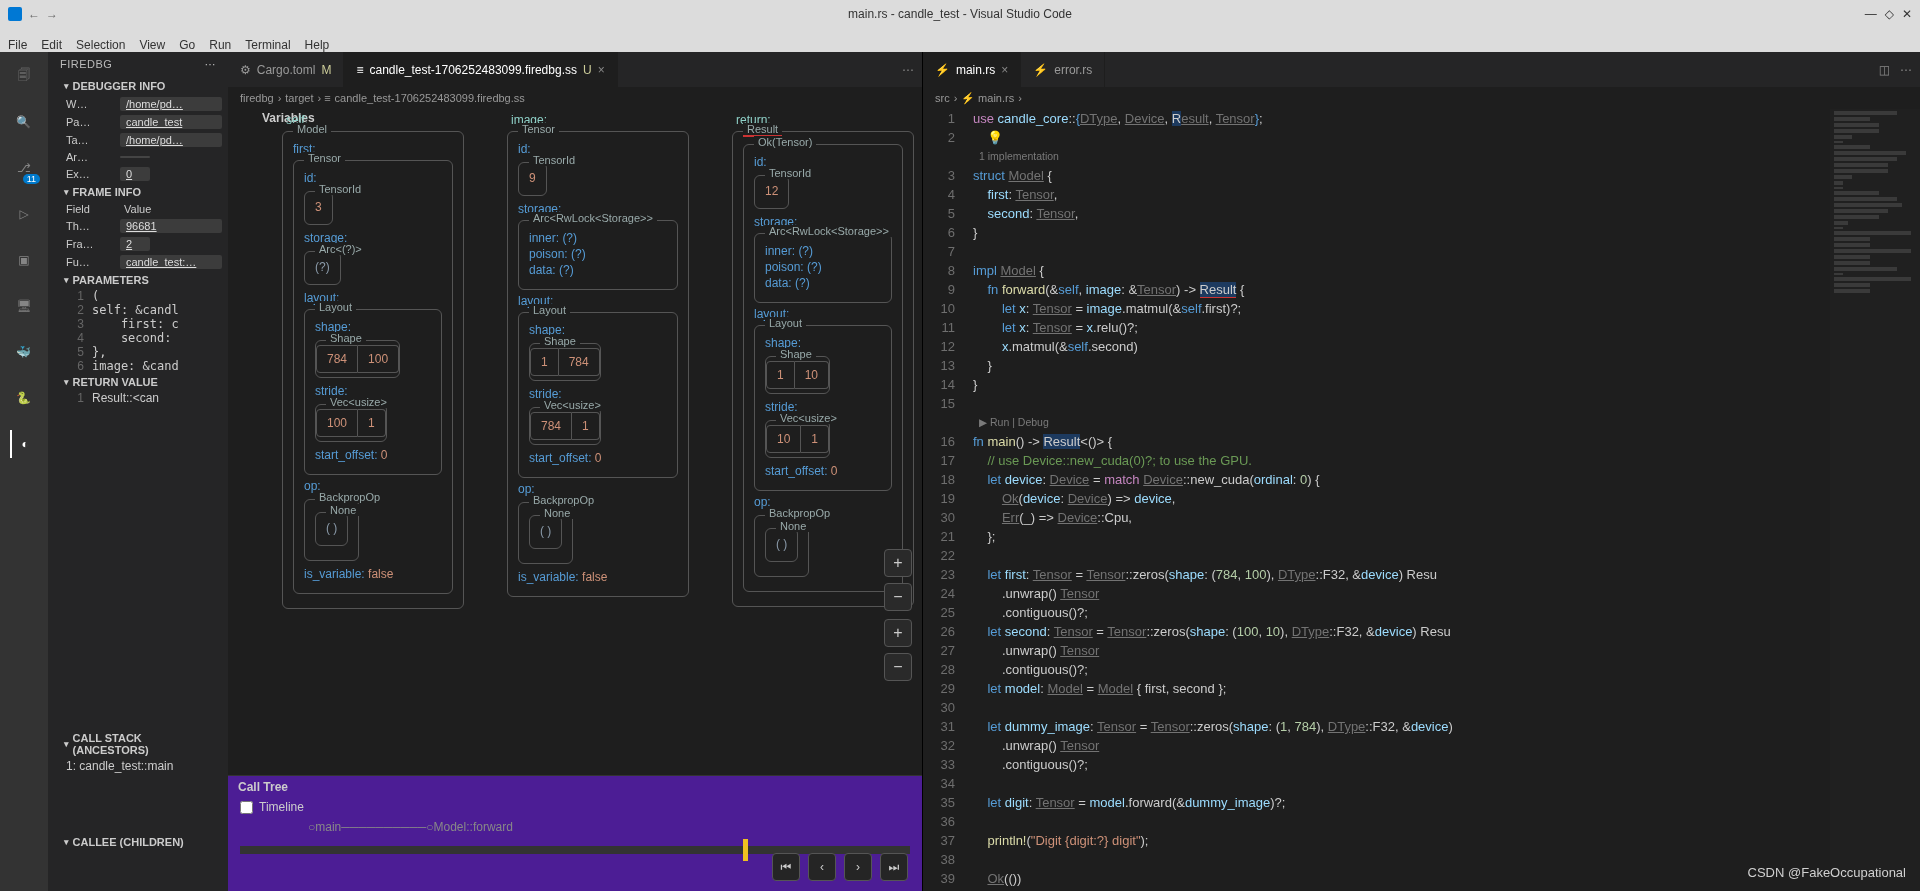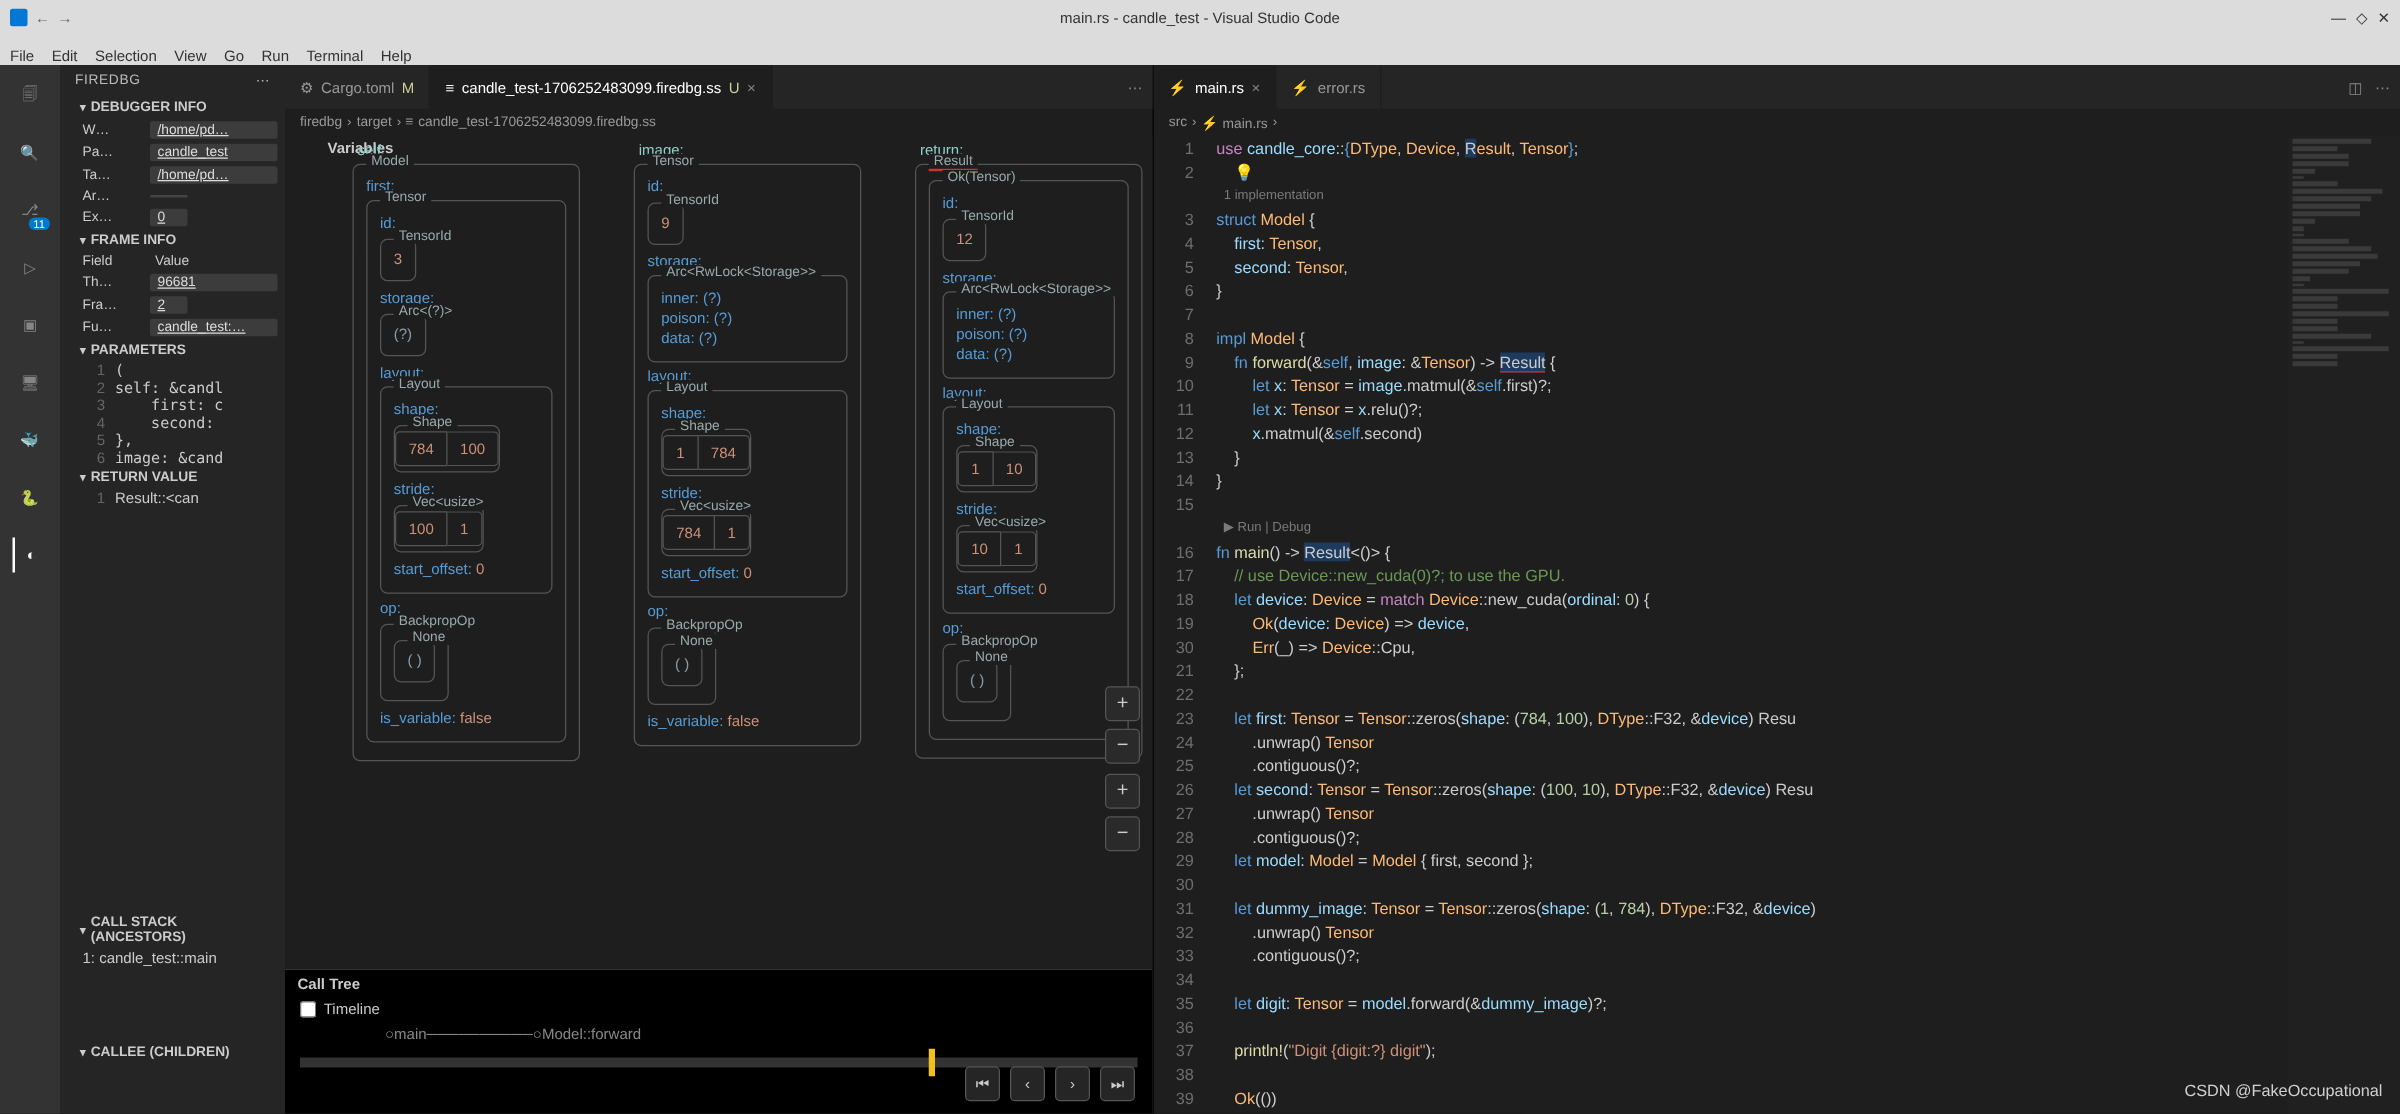--- a/index.html
+++ b/index.html
@@ -45,35 +45,35 @@
 .blabel{ position:absolute; top:-9px; left:10px; background:#1e1e1e; padding:0 4px; color:#9aa; font-size:11px;}
 .kv{ color:#569cd6; margin:2px 0;}
 .kv .v2{ color:#ce9178;}
 .subbox{ display:flex; gap:0; margin:4px 0;}
 .cell{ border:1px solid #555; padding:6px 10px; color:#ce9178;}
 .cell:first-child{border-radius:4px 0 0 4px;}
 .cell:last-child{border-radius:0 4px 4px 0; border-left:none;}
 .underline-red{ border-bottom:2px solid #c33;}
 .zoom{ position:absolute; right:10px; display:flex; flex-direction:column; gap:6px;}
 .zbtn{ width:28px; height:28px; border:1px solid #555; border-radius:4px; display:flex; align-items:center; justify-content:center; color:#ccc; background:#2a2a2a; font-size:16px;}
-.calltree{ position:absolute; left:0; right:0; bottom:0; height:116px; background:#000000; border-top:1px solid #333;}
+.calltree{ position:absolute; left:0; right:0; bottom:0; height:116px; background:#4c1d95; border-top:1px solid #333;}
 .ct-hd{ padding:4px 10px; color:#ccc; font-weight:600; font-size:12px;}
 .ct-check{ display:flex; align-items:center; gap:6px; padding:2px 12px; color:#ccc;}
 .ct-line{ padding:4px 80px; font-size:12px; color:#888; font-family:Liberation Sans, sans-serif;}
 .slider{ height:8px; margin:8px 12px 0 12px; background:#333; position:relative;}
 .slider .hndl{ position:absolute; width:5px; height:22px; background:#f0c020; top:-7px; left:75%;}
 .ctlbar{ position:absolute; right:14px; bottom:10px; display:flex; gap:8px;}
 .ctlbtn{ width:28px; height:28px; border:1px solid #555; border-radius:4px; display:flex; align-items:center; justify-content:center; color:#ccc; background:#252525;}
 .code{ flex:1; position:relative; font-family:Consolas,monospace; font-size:13px; line-height:19px; overflow:hidden;}
 .code .line{ display:flex;}
 .code .gut{ width:50px; text-align:right; color:#6e6e6e; padding-right:18px;}
 .code .txt{ white-space:pre;}
 .minimap{ position:absolute; top:0; right:0; width:90px; height:100%; background:#202020;}
 .mm-blk{background:#3a3a3a; margin:2px 4px; height:4px;}
-.k1{color:#569cd6;} .k2{color:#fdba74;} .k3{color:#9cdcfe;} .k4{color:#ce9178;} .k5{color:#dcdcaa;} .k6{color:#c586c0;} .k7{color:#6a9955;} .k8{color:#b5cea8;}
+.k1{color:#569cd6;} .k2{color:#737373;text-decoration:underline;} .k3{color:#9cdcfe;} .k4{color:#ce9178;} .k5{color:#dcdcaa;} .k6{color:#c586c0;} .k7{color:#6a9955;} .k8{color:#b5cea8;}
 .hl{ background:#1d3a5f;}
 .redu{ border-bottom:1px solid #c33;}
 .codelens{ color:#7a7a7a; font-size:10.5px; padding-left:6px;}
 .ws{ position:absolute; right:14px; bottom:11px; color:#d0d0d0; font-size:13px;}
 .bulb{ color:#ffcc00;}
 </style>
 </head>
 <body>
 
 <div class="titlebar">

